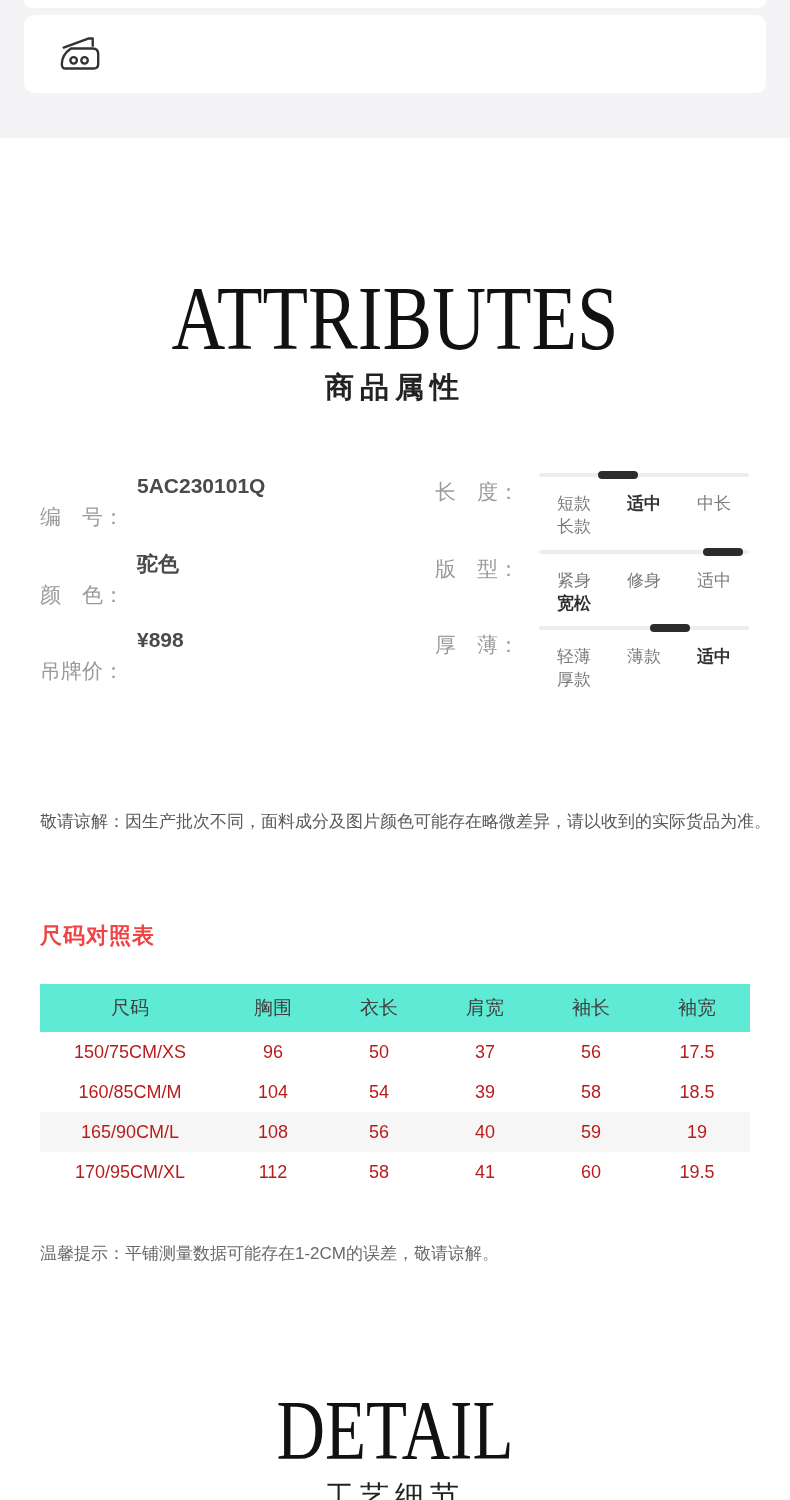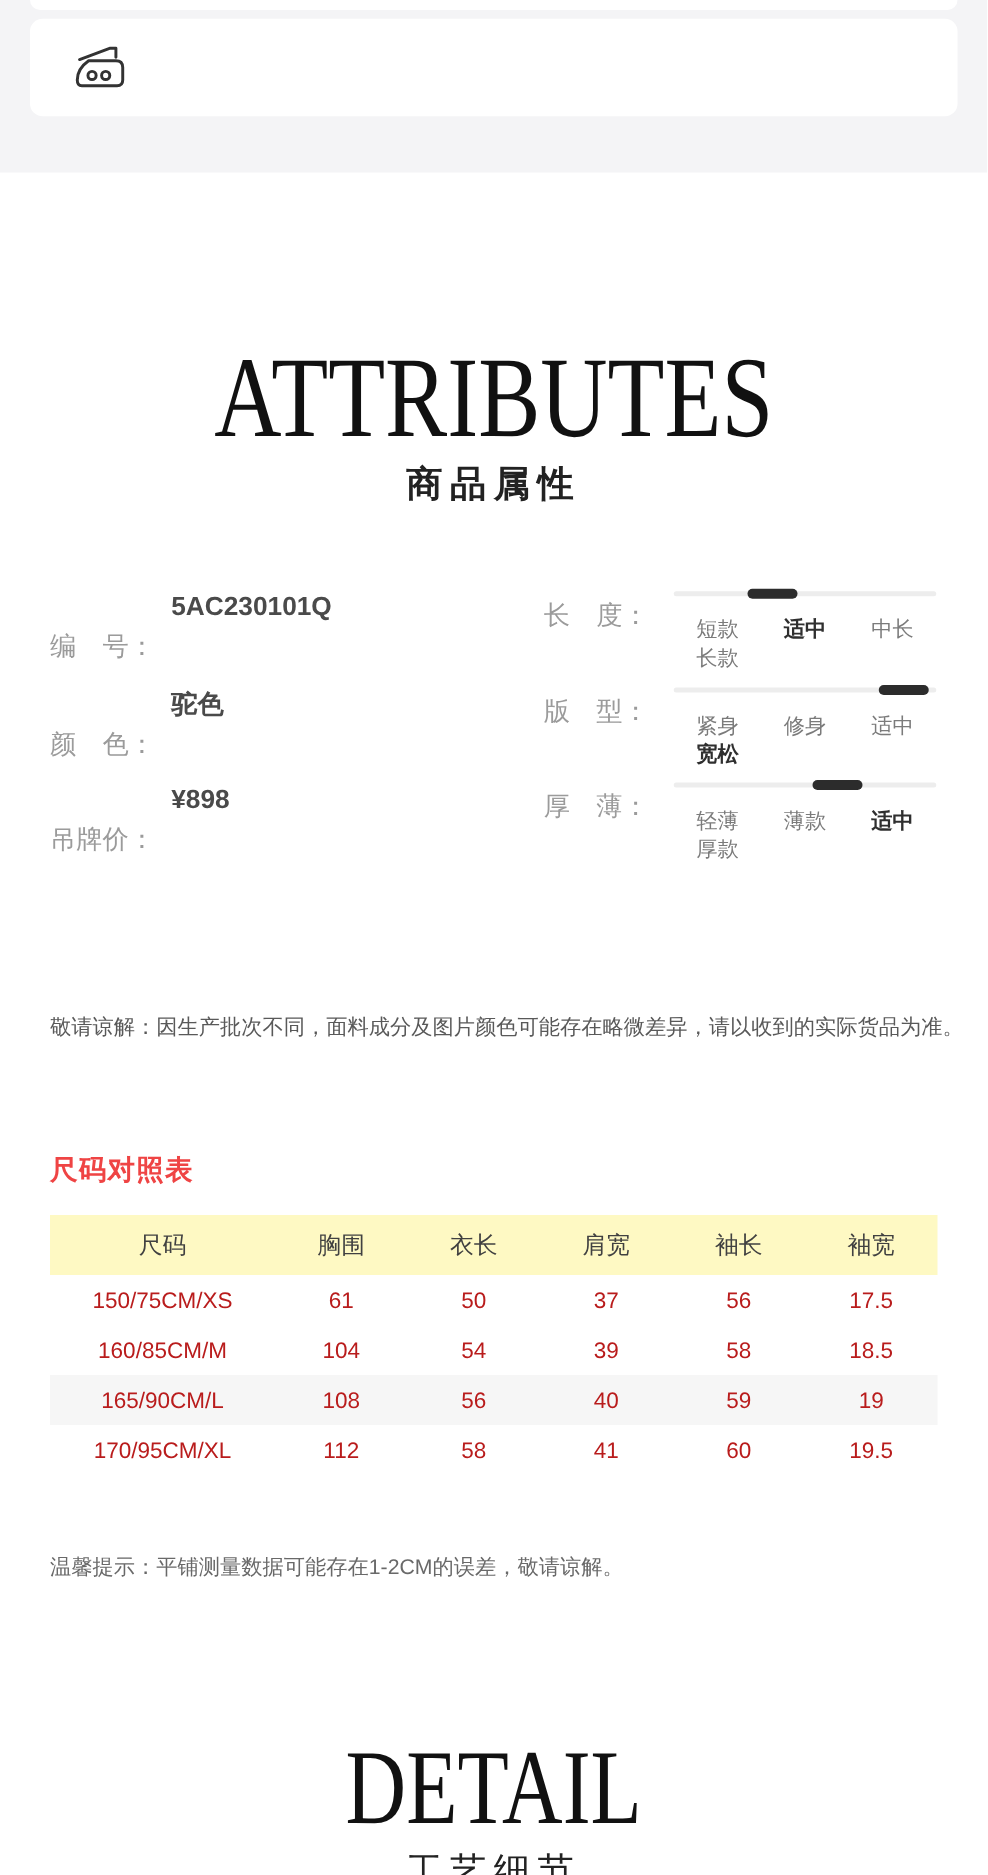--- a/index.html
+++ b/index.html
@@ -67,21 +67,21 @@
   .tip { position:absolute; left:40px; font-size:17px; white-space:nowrap; }
   #tip-fabric { top:810px; color:#595959; }
   #tip-size { top:1242px; color:#696969; }
   
   #size-title {
     position:absolute; left:40px; top:921px;
     font-size:22px; font-weight:600; color:#ef4444; letter-spacing:1px;
   }
   .size-table { position:absolute; left:40px; top:972px; width:710px; }
   .tr { display:flex; align-items:center; height:40px; background:#fff; }
-  .tr.th { height:48px; background:#fef9c3; }
+  .tr.th { height:48px; background:#5eead4;margin-top:12px; }
   .tr.alt { background:#f6f6f6; }
   .td { flex:1 1 0; text-align:center; font-size:18px; color:#b91c1c; }
   .tr.th .td { font-size:19px; color:#414141; }
   .td.c0 { flex:0 0 180px; }
 </style>
 </head>
 <body>
 
 <div id="page">
 
@@ -165,21 +165,21 @@
     <div class="tr th">
       <span class="td c0">尺码</span>
       <span class="td">胸围</span>
       <span class="td">衣长</span>
       <span class="td">肩宽</span>
       <span class="td">袖长</span>
       <span class="td">袖宽</span>
     </div>
     <div class="tr">
       <span class="td c0">150/75CM/XS</span>
-      <span class="td">61</span>
+      <span class="td">96</span>
       <span class="td">50</span>
       <span class="td">37</span>
       <span class="td">56</span>
       <span class="td">17.5</span>
     </div>
     <div class="tr">
       <span class="td c0">160/85CM/M</span>
       <span class="td">104</span>
       <span class="td">54</span>
       <span class="td">39</span>

